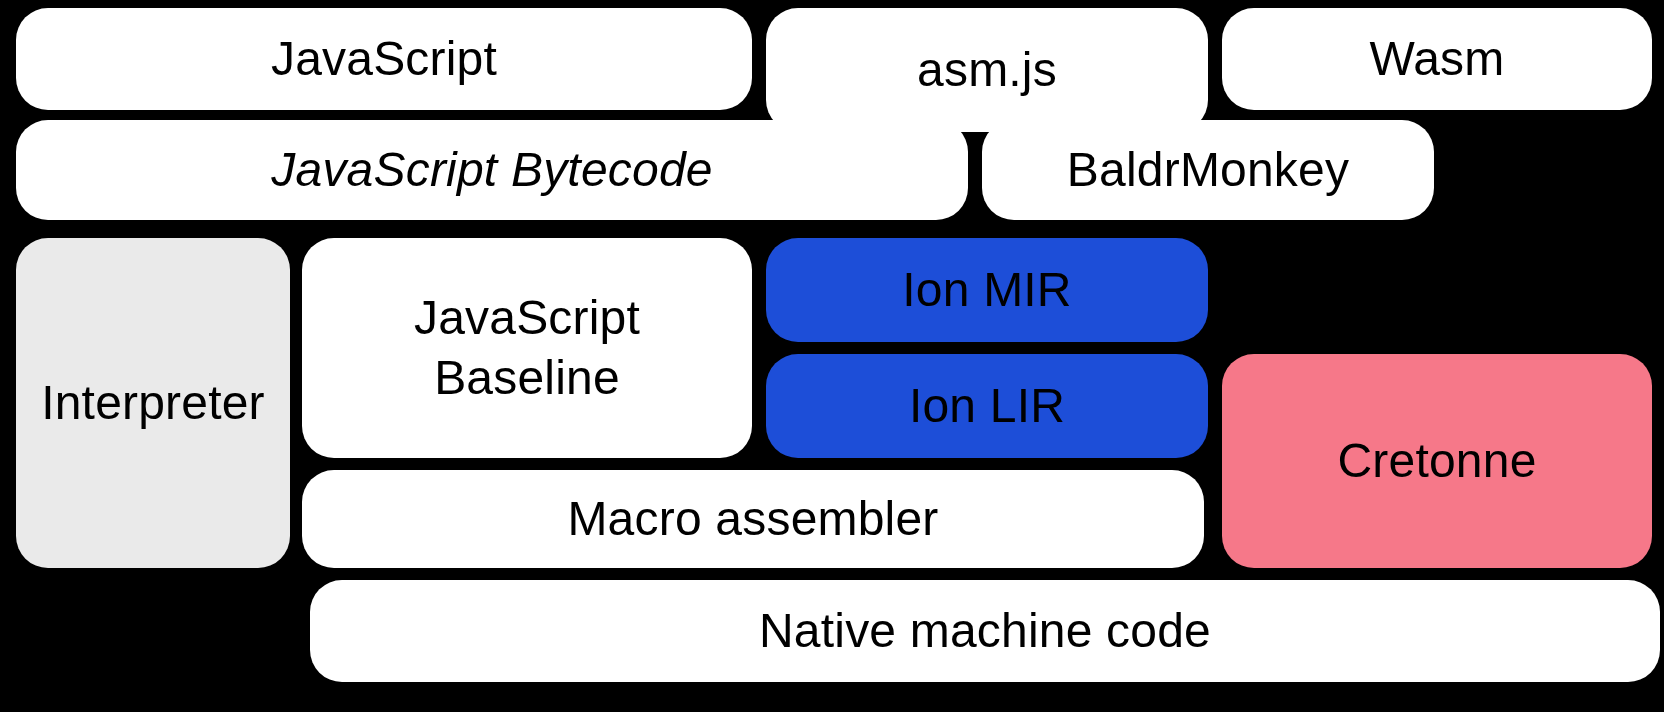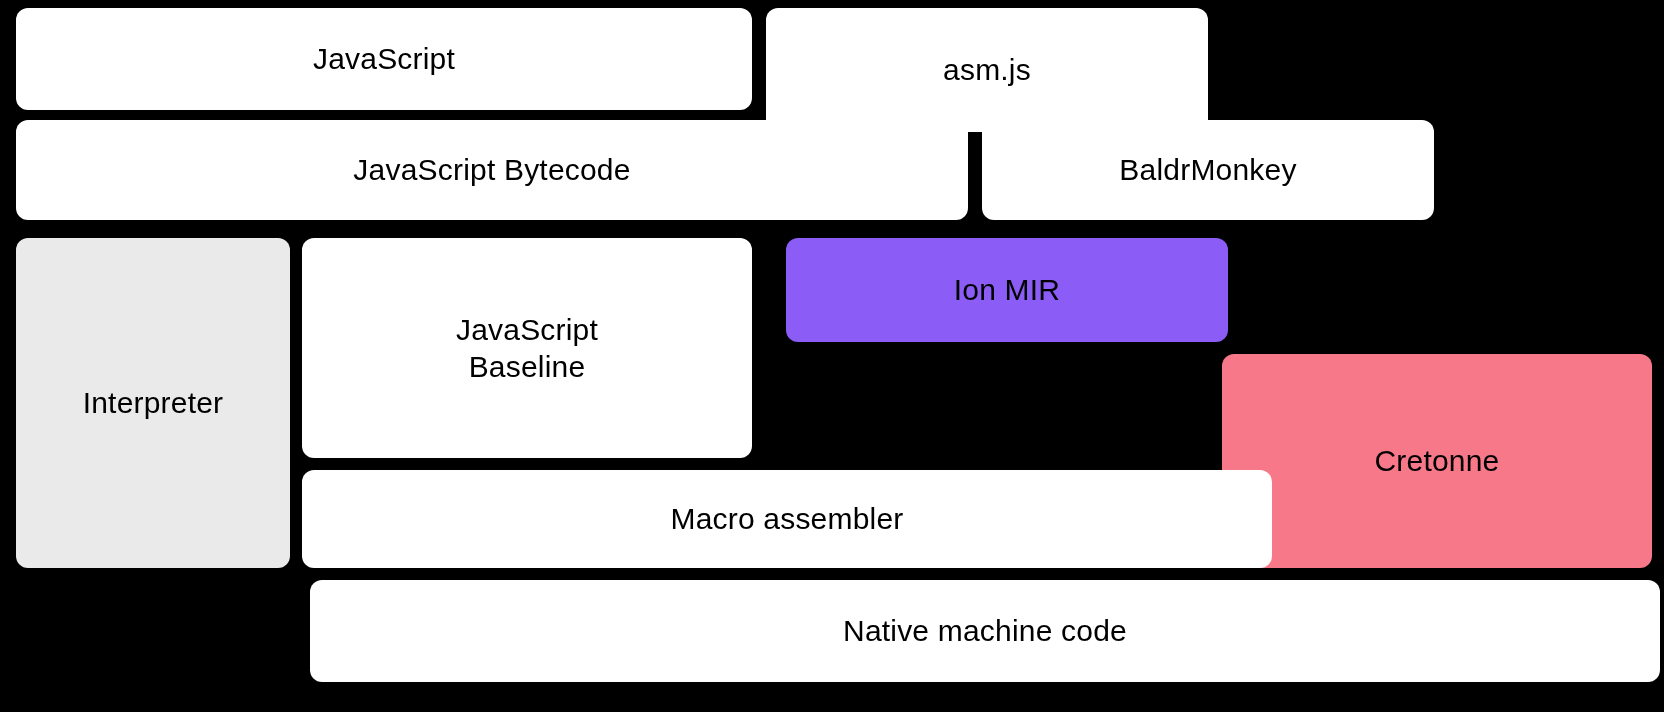--- a/index.html
+++ b/index.html
@@ -13,68 +13,70 @@
     height: 712px;
     background: #000000;
     font-family: "Liberation Sans", sans-serif;
     overflow: hidden;
   }
   .node {
     position: absolute;
     display: flex;
     align-items: center;
     justify-content: center;
-    border-radius: 12px;
+    border-radius: 32px;
     color: #000000;
-    font-size: 30px;
+    font-size: 48px;
     line-height: 1.24;
     text-align: center;
     white-space: pre-line;
     letter-spacing: 0.2px;
   }
   .c-white { background: #FFFFFF; }
   .c-gray  { background: #EAEAEA; }
-  .c-green { background: #8b5cf6; margin-left: 20px; }
+  .c-green { background: #1d4ed8; }
   .c-pink  { background: #F67889; }
 
   
   .n-javascript   { left: 16px;   top: 8px;   width: 736px;  height: 102px; }
   .n-asmjs        { left: 766px;  top: 8px;   width: 442px;  height: 124px; }
   .n-wasm         { left: 1222px; top: 8px;   width: 430px;  height: 102px; }
-  .n-bytecode     { left: 16px;   top: 120px; width: 952px;  height: 100px; }
+  .n-bytecode     { left: 16px;   top: 120px; width: 952px;  height: 100px; font-style: italic; }
   .n-baldrmonkey  { left: 982px;  top: 120px; width: 452px;  height: 100px; }
   .n-interpreter  { left: 16px;   top: 238px; width: 274px;  height: 330px; }
   .n-baseline     { left: 302px;  top: 238px; width: 450px;  height: 220px; }
   .n-ionmir       { left: 766px;  top: 238px; width: 442px;  height: 104px; }
   .n-ionlir       { left: 766px;  top: 354px; width: 442px;  height: 104px; }
   .n-cretonne     { left: 1222px; top: 354px; width: 430px;  height: 214px; text-align: right; }
-  .n-macro        { left: 302px;  top: 470px; width: 970px;  height: 98px;  }
+  .n-macro        { left: 302px;  top: 470px; width: 902px;  height: 98px;  }
   .n-native       { left: 310px;  top: 580px; width: 1350px; height: 102px; }
 </style>
 </head>
 <body>
 
 <div class="canvas">
 
   <div class="node c-white n-javascript">JavaScript</div>
 
   <div class="node c-white n-asmjs">asm.js</div>
 
+  <div class="node c-white n-wasm">Wasm</div>
 
   <div class="node c-white n-bytecode">JavaScript Bytecode</div>
 
   <div class="node c-white n-baldrmonkey">BaldrMonkey</div>
 
   <div class="node c-gray n-interpreter">Interpreter</div>
 
   <div class="node c-white n-baseline">JavaScript
 Baseline</div>
 
   <div class="node c-green n-ionmir">Ion MIR</div>
 
+  <div class="node c-green n-ionlir">Ion LIR</div>
 
   <div class="node c-pink n-cretonne">Cretonne</div>
 
   <div class="node c-white n-macro">Macro assembler</div>
 
   <div class="node c-white n-native">Native machine code</div>
 
 </div>
 
 </body></html>

